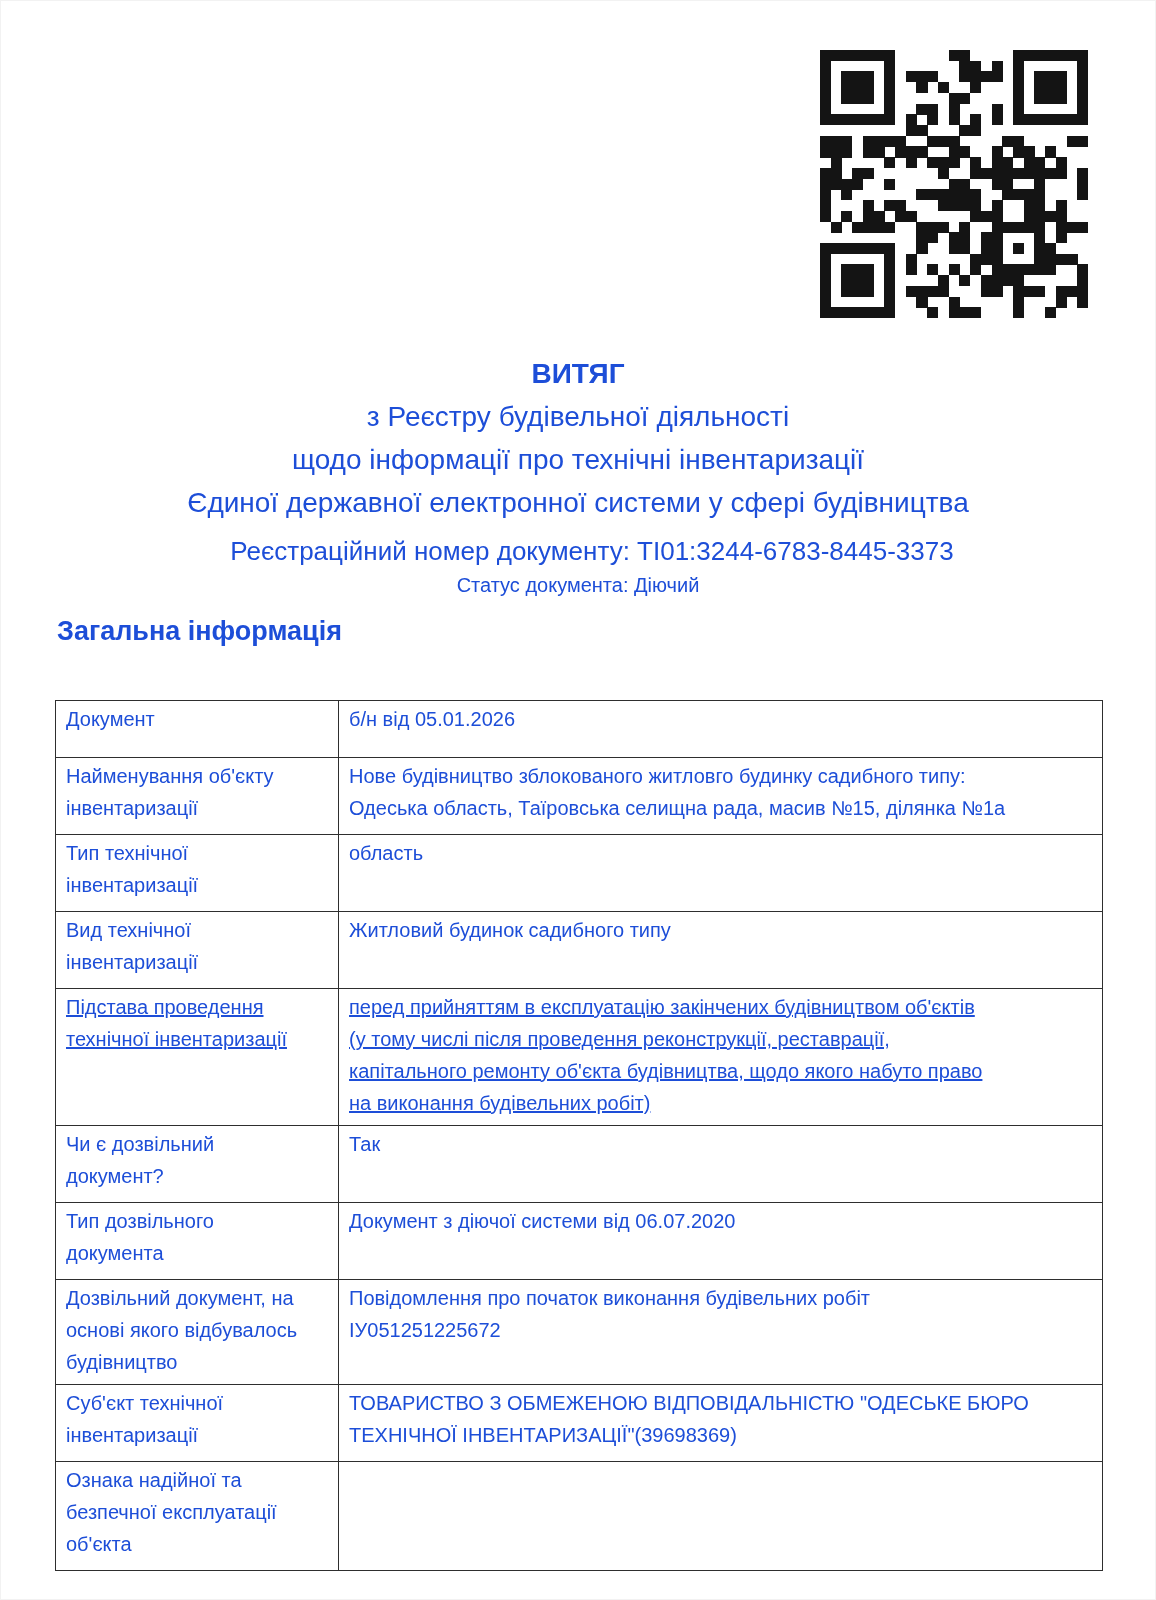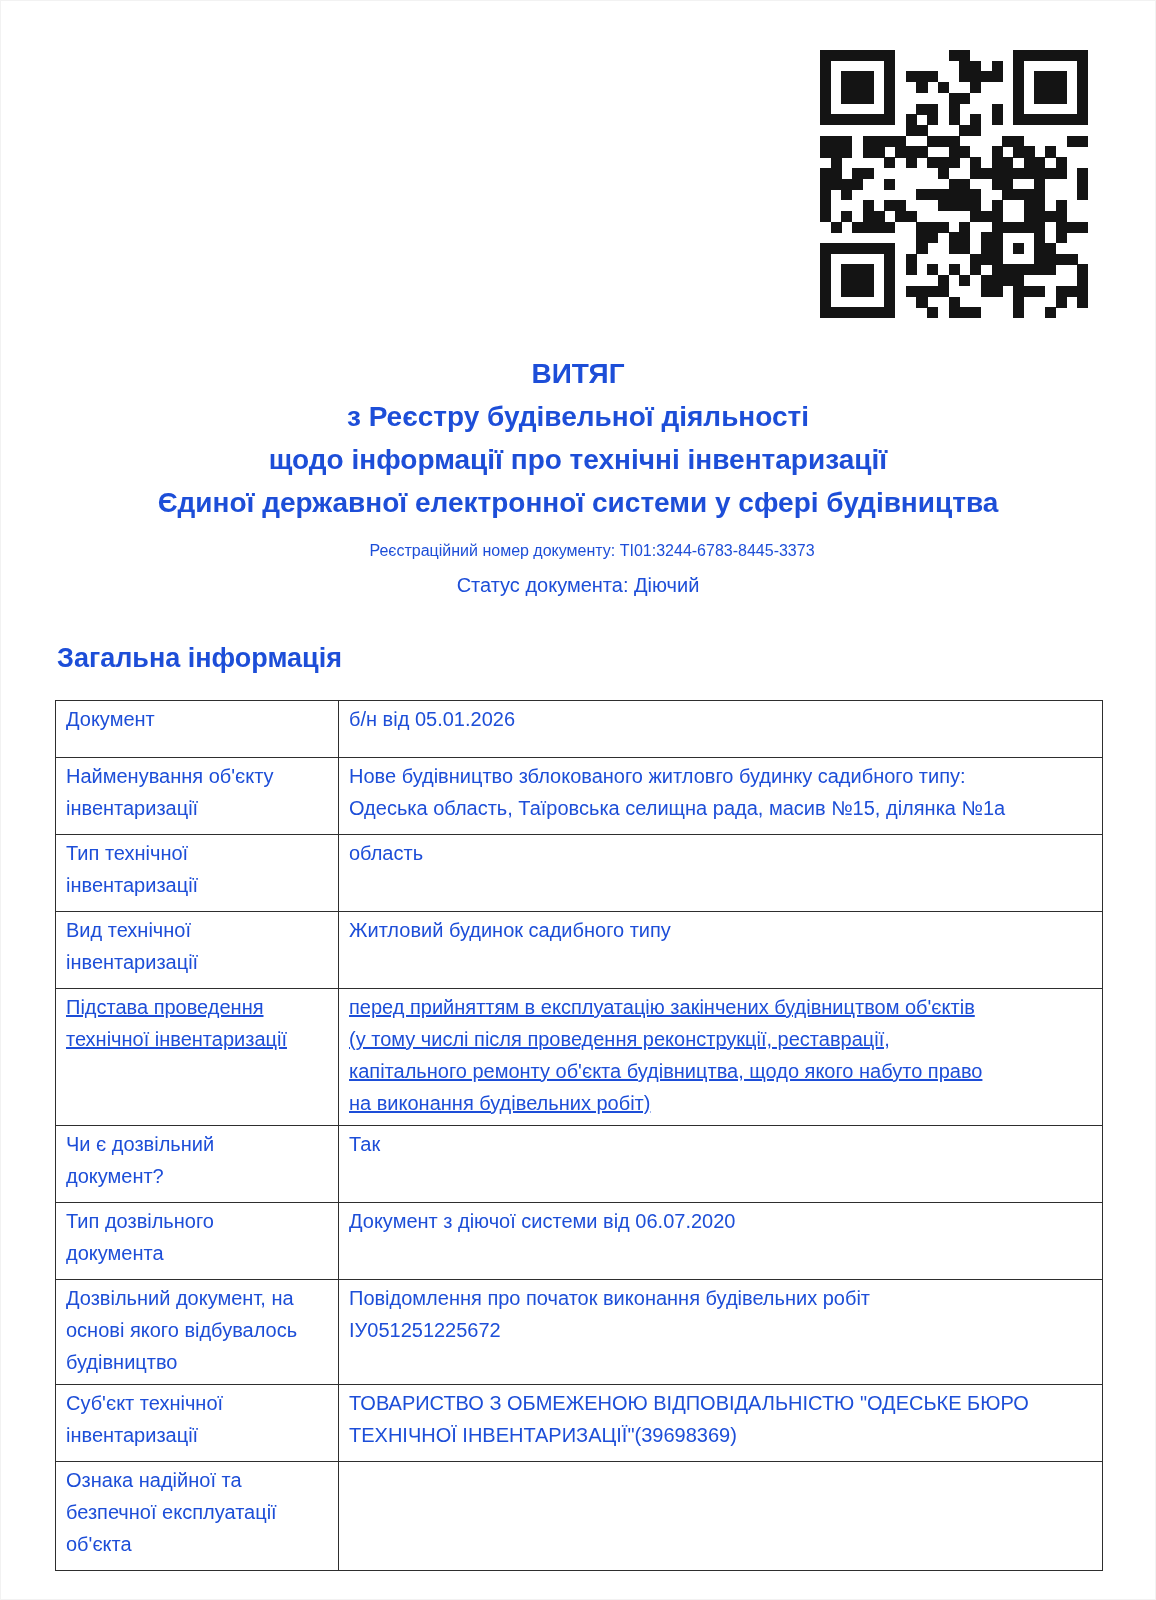--- a/index.html
+++ b/index.html
@@ -20,31 +20,31 @@
   .qr svg{display:block;width:100%;height:100%;}
   
   .title-block{
     position:absolute;top:352px;left:0;width:100%;
     text-align:center;
   }
   .title-main{
     font-size:28px;font-weight:bold;line-height:43px;margin:0;
   }
   .title-sub{
-    font-size:28px;font-weight:bold;line-height:43px;
+    font-size:28px;font-weight:normal;line-height:43px;
   }
   .reg-line{
-    font-size:16px;line-height:34px;margin-top:10px;padding-left:28px;
+    font-size:26px;line-height:34px;margin-top:10px;padding-left:28px;
   }
   .status-line{
     font-size:20px;line-height:34px;
   }
   
   .section-heading{
-    position:absolute;left:57px;top:643px;
+    position:absolute;left:57px;top:616px;
     font-size:27px;font-weight:bold;
   }
   
   table.info{
     position:absolute;left:55px;top:700px;
     width:1048px;
     border-collapse:collapse;
     table-layout:fixed;
   }
   table.info td{

